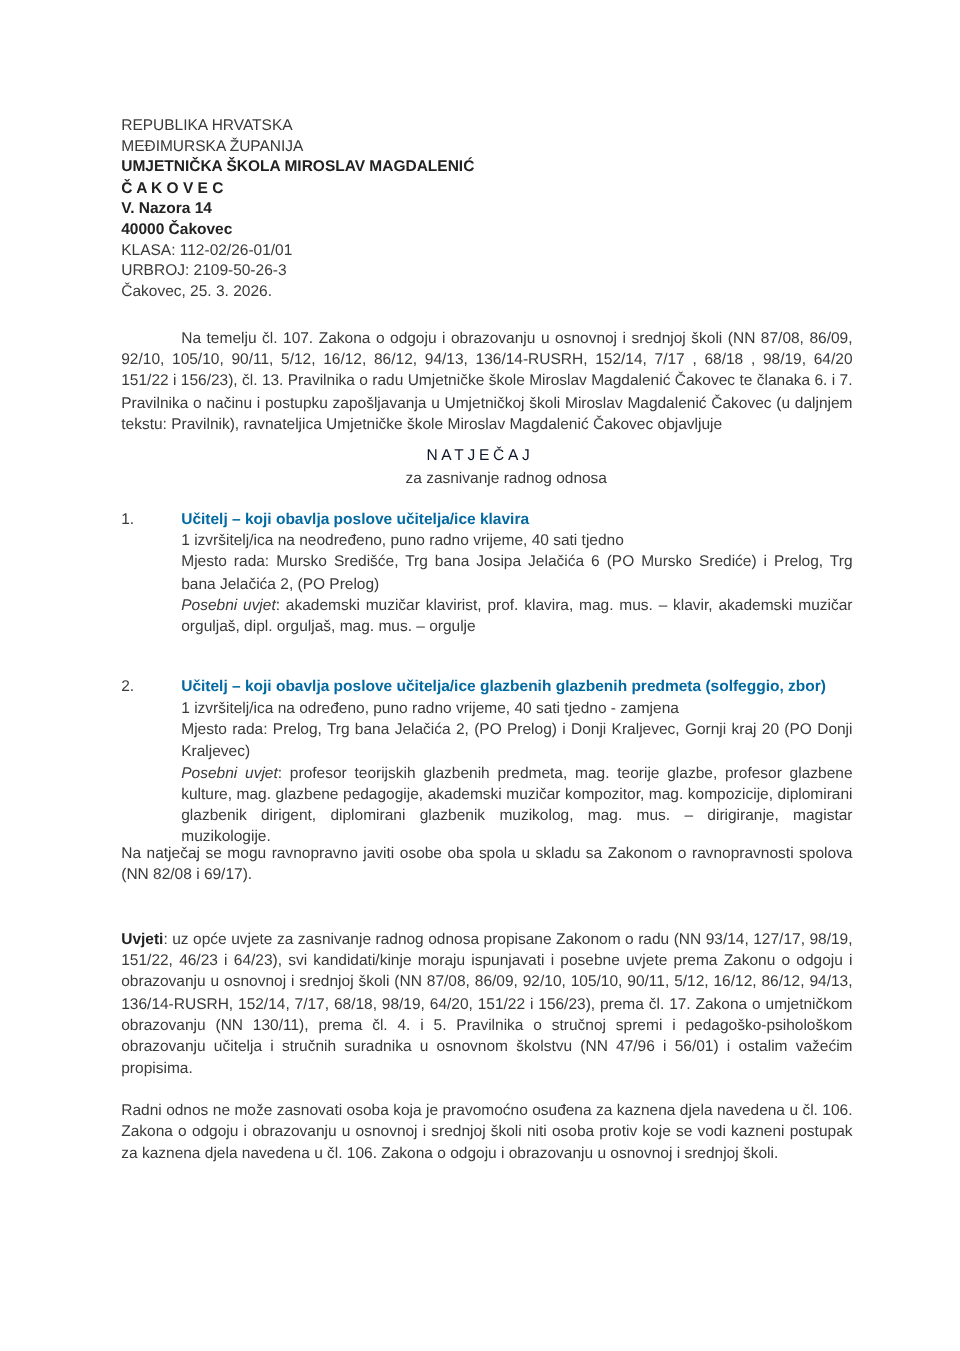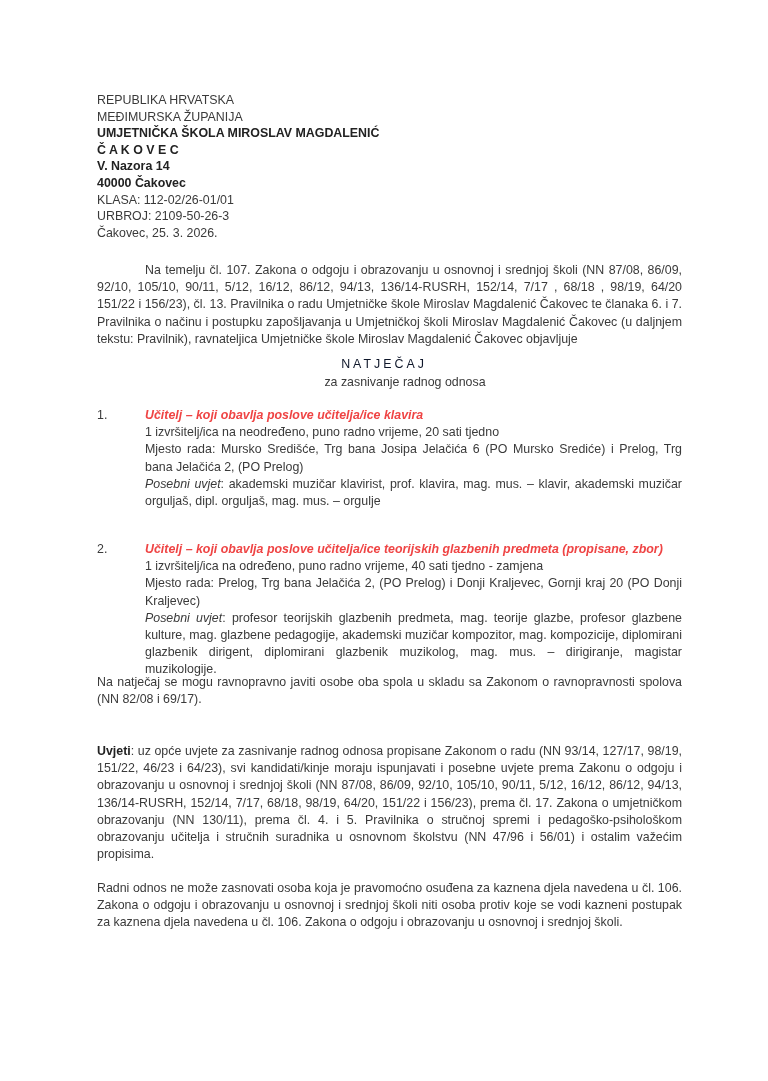--- a/index.html
+++ b/index.html
@@ -13,21 +13,21 @@
   .header { position:absolute; left:97px; top:92px; }
   .header div { height:16.6px; white-space:nowrap; }
   .header .b { font-weight:bold; color:#222; }
   .para { position:absolute; left:97px; width:585px; text-align:justify; }
   .indent { text-indent:48px; }
   .center { position:absolute; left:0; width:768px; text-align:center; }
   .title { font-weight:normal; letter-spacing:3px; color:#0f172a; }
   .item { position:absolute; left:97px; width:585px; }
   .item .num { position:absolute; left:0; top:0; }
   .item .body { margin-left:48px; text-align:justify; }
-  .item .head { font-weight:bold; color:#ef4444;font-style:italic; }
+  .item .head { font-weight:bold; color:#0369a1; }
   .it { font-style:italic; }
   .bold { font-weight:bold; color:#222; }
 </style>
 </head>
 <body>
 
 <div class="page">
 
   <div class="header">
     <div>REPUBLIKA HRVATSKA</div>
@@ -43,30 +43,30 @@
 
   <div class="para indent" style="top:262px;">Na temelju čl. 107. Zakona o odgoju i obrazovanju u osnovnoj i srednjoj školi (NN 87/08, 86/09, 92/10, 105/10, 90/11, 5/12, 16/12, 86/12, 94/13, 136/14-RUSRH, 152/14, 7/17 , 68/18 , 98/19, 64/20 151/22 i 156/23), čl. 13. Pravilnika o radu Umjetničke škole Miroslav Magdalenić Čakovec te članaka 6. i 7. Pravilnika o načinu i postupku zapošljavanja u Umjetničkoj školi Miroslav Magdalenić Čakovec (u daljnjem tekstu: Pravilnik), ravnateljica Umjetničke škole Miroslav Magdalenić Čakovec objavljuje</div>
 
   <div class="center title" style="top:356px;">NATJEČAJ</div>
   <div class="center" style="top:374px;margin-left:21px;">za zasnivanje radnog odnosa</div>
 
   <div class="item" style="top:407px;">
     <span class="num">1.</span>
     <div class="body">
       <div class="head">Učitelj – koji obavlja poslove učitelja/ice klavira</div>
-      <div>1 izvršitelj/ica na neodređeno, puno radno vrijeme, 20 sati tjedno</div>
+      <div>1 izvršitelj/ica na neodređeno, puno radno vrijeme, 40 sati tjedno</div>
       <div>Mjesto rada: Mursko Središće, Trg bana Josipa Jelačića 6 (PO Mursko Srediće) i Prelog, Trg bana Jelačića 2, (PO Prelog)</div>
       <div><span class="it">Posebni uvjet</span><span>: akademski muzičar klavirist, prof. klavira, mag. mus. – klavir, akademski muzičar orguljaš, dipl. orguljaš, mag. mus. – orgulje</span></div>
     </div>
   </div>
 
   <div class="item" style="top:541px;">
     <span class="num">2.</span>
     <div class="body">
-      <div class="head">Učitelj – koji obavlja poslove učitelja/ice teorijskih glazbenih predmeta (propisane, zbor)</div>
+      <div class="head">Učitelj – koji obavlja poslove učitelja/ice glazbenih glazbenih predmeta (solfeggio, zbor)</div>
       <div>1 izvršitelj/ica na određeno, puno radno vrijeme, 40 sati tjedno - zamjena</div>
       <div>Mjesto rada: Prelog, Trg bana Jelačića 2, (PO Prelog) i Donji Kraljevec, Gornji kraj 20 (PO Donji Kraljevec)</div>
       <div><span class="it">Posebni uvjet</span><span>: profesor teorijskih glazbenih predmeta, mag. teorije glazbe, profesor glazbene kulture, mag. glazbene pedagogije, akademski muzičar kompozitor, mag. kompozicije, diplomirani glazbenik dirigent, diplomirani glazbenik muzikolog, mag. mus. – dirigiranje, magistar muzikologije.</span></div>
     </div>
   </div>
 
   <div class="para" style="top:674px;">Na natječaj se mogu ravnopravno javiti osobe oba spola u skladu sa Zakonom o ravnopravnosti spolova (NN 82/08 i 69/17).</div>
 
   <div class="para" style="top:743px;"><span class="bold">Uvjeti</span><span>: uz opće uvjete za zasnivanje radnog odnosa propisane Zakonom o radu (NN 93/14, 127/17, 98/19, 151/22, 46/23 i 64/23), svi kandidati/kinje moraju ispunjavati i posebne uvjete prema Zakonu o odgoju i obrazovanju u osnovnoj i srednjoj školi (NN 87/08, 86/09, 92/10, 105/10, 90/11, 5/12, 16/12, 86/12, 94/13, 136/14-RUSRH, 152/14, 7/17, 68/18, 98/19, 64/20, 151/22 i 156/23), prema čl. 17. Zakona o umjetničkom obrazovanju (NN 130/11), prema čl. 4. i 5. Pravilnika o stručnoj spremi i pedagoško-psihološkom obrazovanju učitelja i stručnih suradnika u osnovnom školstvu (NN 47/96 i 56/01) i ostalim važećim propisima.</span></div>
 

